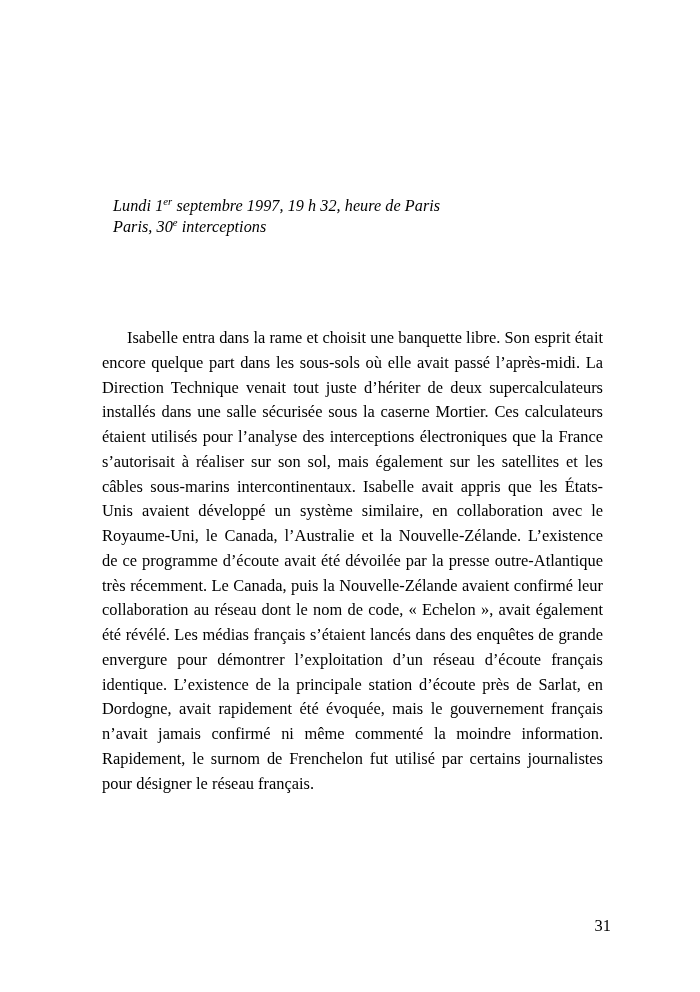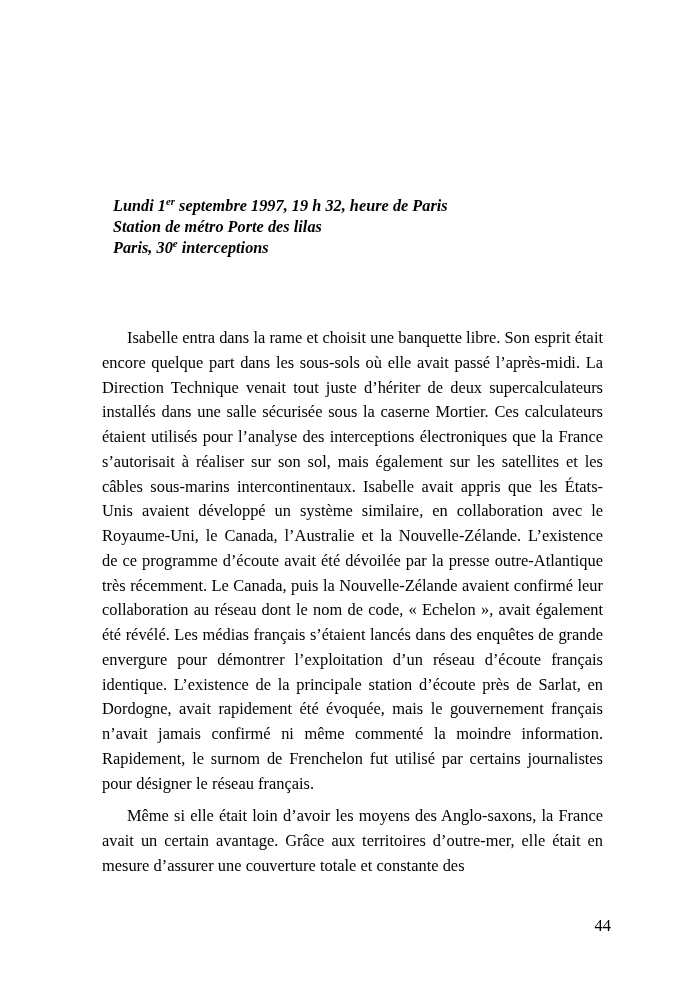--- a/index.html
+++ b/index.html
@@ -33,21 +33,20 @@
     top: 196px;
     width: 500px;
     font-style: italic;
     font-size: 16.2px;
     line-height: 21.2px;
     letter-spacing: 0.05px;
     white-space: nowrap;
   }
   .dateline .dl-line {
     display: block;
-    font-weight: bold;
   }
   .dateline sup {
     font-size: 0.66em;
     vertical-align: 0.52em;
     line-height: 0;
   }
 
   
   .body-copy {
     position: absolute;
@@ -77,24 +76,22 @@
     line-height: 20px;
   }
 </style>
 </head>
 <body>
 
 <div class="page">
 
   <div class="dateline">
     <span class="dl-line"><span>Lundi 1</span><sup>er</sup><span> septembre 1997, 19 h 32, heure de Paris</span></span>
-    <span class="dl-line"><span>Station de métro Porte des lilas</span><sup></sup><span></span></span>
     <span class="dl-line"><span>Paris, 30</span><sup>e</sup><span> interceptions</span></span>
   </div>
 
   <div class="body-copy">
     <p>Isabelle entra dans la rame et choisit une banquette libre. Son esprit était encore quelque part dans les sous-sols où elle avait passé l’après-midi. La Direction Technique venait tout juste d’hériter de deux supercalculateurs installés dans une salle sécurisée sous la caserne Mortier. Ces calculateurs étaient utilisés pour l’analyse des interceptions électroniques que la France s’autorisait à réaliser sur son sol, mais également sur les satellites et les câbles sous-marins intercontinentaux. Isabelle avait appris que les États-Unis avaient développé un système similaire, en collaboration avec le Royaume-Uni, le Canada, l’Australie et la Nouvelle-Zélande. L’existence de ce programme d’écoute avait été dévoilée par la presse outre-Atlantique très récemment. Le Canada, puis la Nouvelle-Zélande avaient confirmé leur collaboration au réseau dont le nom de code, « Echelon », avait également été révélé. Les médias français s’étaient lancés dans des enquêtes de grande envergure pour démontrer l’exploitation d’un réseau d’écoute français identique. L’existence de la principale station d’écoute près de Sarlat, en Dordogne, avait rapidement été évoquée, mais le gouvernement français n’avait jamais confirmé ni même commenté la moindre information. Rapidement, le surnom de Frenchelon fut utilisé par certains journalistes pour désigner le réseau français.</p>
-    <p>Même si elle était loin d’avoir les moyens des Anglo-saxons, la France avait un certain avantage. Grâce aux territoires d’outre-mer, elle était en mesure d’assurer une couverture totale et constante des</p>
   </div>
 
-  <div class="folio">44</div>
+  <div class="folio">31</div>
 
 </div>
 
 </body></html>

